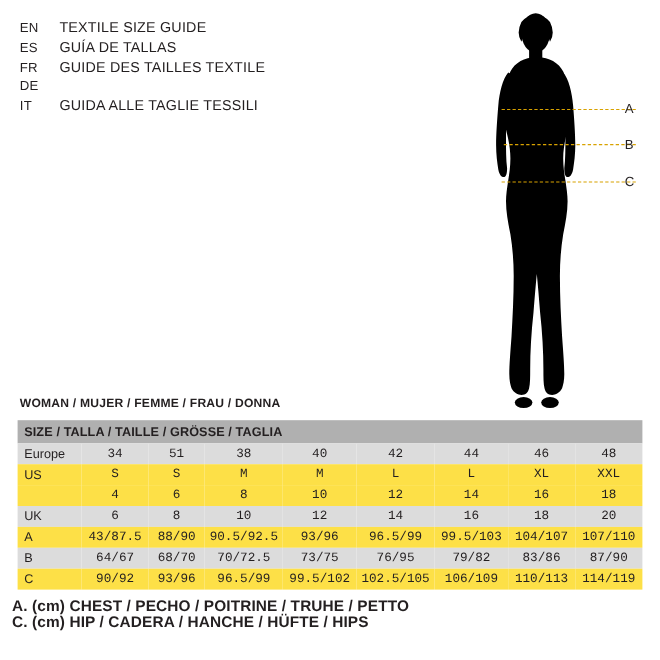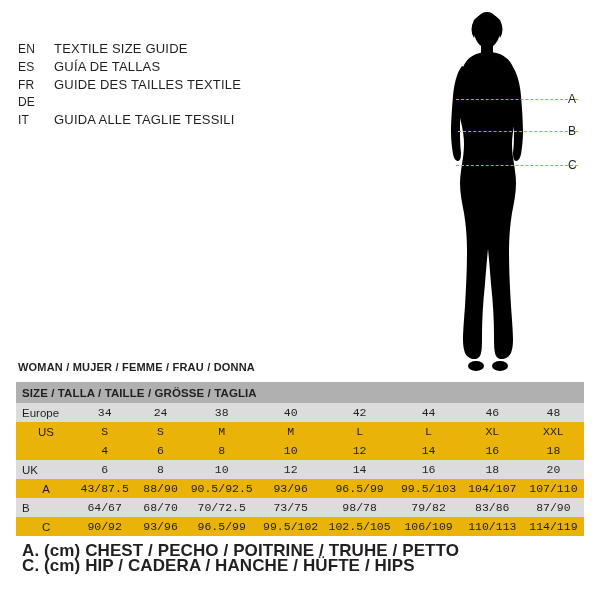--- a/index.html
+++ b/index.html
@@ -19,21 +19,20 @@
     width: 600px;
     height: 600px;
   }
 
   
   .lang-block {
     position: absolute;
     left: 18px;
     top: 16px;
     width: 300px;
-    margin-top: 24px;
   }
   .lang-row {
     display: flex;
     align-items: baseline;
     line-height: 17px;
     font-size: 12.5px;
     letter-spacing: 0.2px;
   }
   .lang-code {
     width: 36px;
@@ -97,40 +96,39 @@
     font-weight: bold;
     font-size: 11.5px;
     letter-spacing: 0.1px;
     padding-top: 3px;
     padding-bottom: 3px;
   }
   .size-table tr.shade td {
     background: #dcdcdc;
   }
   .size-table tr.plain td {
-    background: #eab308;
-    text-align: center;
+    background: #fde047;
   }
   .size-table td.label-col {
     width: 82px;
     text-align: left;
     padding-left: 6px;
   }
   .size-table td.val {
     text-align: center;
     width: 68px;
     font-family: Liberation Mono, monospace;
   }
 
   
   .footnotes {
     position: absolute;
-    left: 22px;
+    left: 11px;
     top: 543px;
-    font-size: 17px;
+    font-size: 14px;
     letter-spacing: 0.1px;
   }
   .footnote {
     line-height: 15px;
     font-weight: bold;
   }
 </style>
 </head>
 <body>
 
@@ -224,21 +222,21 @@
   <div class="woman-title">WOMAN / MUJER / FEMME / FRAU / DONNA</div>
 
   <table class="size-table">
     <tbody>
       <tr class="head-row">
         <td class="label-col" colspan="9">SIZE / TALLA / TAILLE / GRÖSSE / TAGLIA</td>
       </tr>
       <tr class="shade">
         <td class="label-col">Europe</td>
         <td class="val">34</td>
-        <td class="val">24</td>
+        <td class="val">51</td>
         <td class="val">38</td>
         <td class="val">40</td>
         <td class="val">42</td>
         <td class="val">44</td>
         <td class="val">46</td>
         <td class="val">48</td>
       </tr>
       <tr class="plain">
         <td class="label-col">US</td>
         <td class="val">S</td>
@@ -282,21 +280,21 @@
         <td class="val">99.5/103</td>
         <td class="val">104/107</td>
         <td class="val">107/110</td>
       </tr>
       <tr class="shade">
         <td class="label-col">B</td>
         <td class="val">64/67</td>
         <td class="val">68/70</td>
         <td class="val">70/72.5</td>
         <td class="val">73/75</td>
-        <td class="val">98/78</td>
+        <td class="val">76/95</td>
         <td class="val">79/82</td>
         <td class="val">83/86</td>
         <td class="val">87/90</td>
       </tr>
       <tr class="plain">
         <td class="label-col">C</td>
         <td class="val">90/92</td>
         <td class="val">93/96</td>
         <td class="val">96.5/99</td>
         <td class="val">99.5/102</td>

